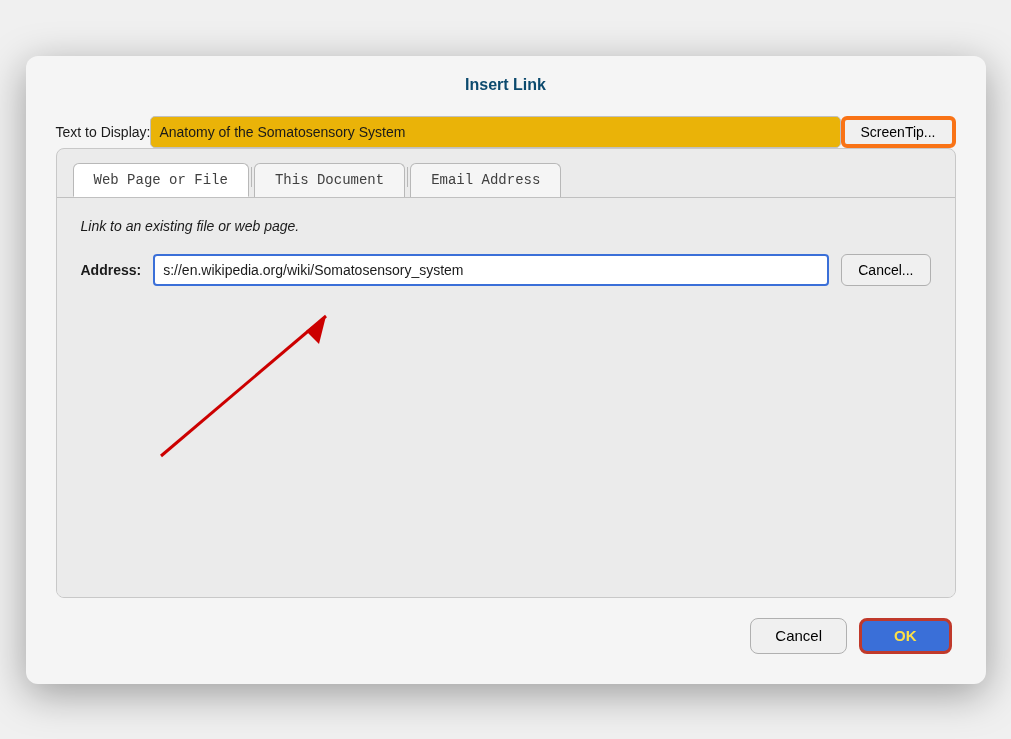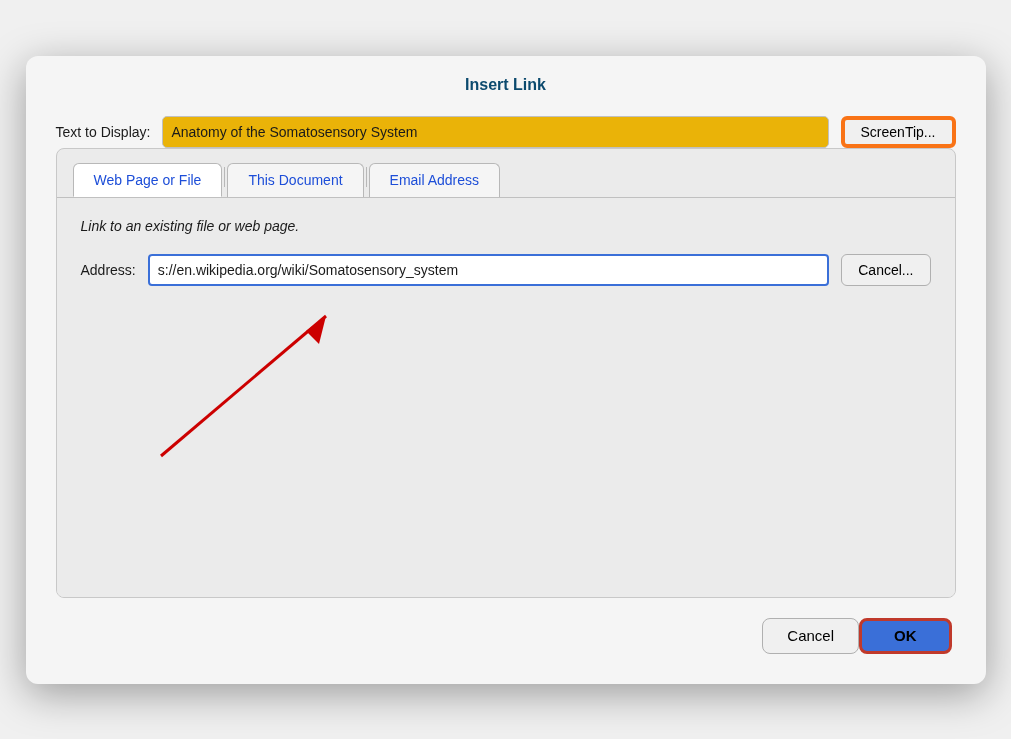--- a/index.html
+++ b/index.html
@@ -30,21 +30,20 @@
       text-align: center;
       font-size: 16px;
       font-weight: 600;
       color: #0c4a6e;
       margin-bottom: 22px;
     }
 
     .text-to-display-row {
       display: flex;
       align-items: center;
-      gap: 12px;
     }
 
     .label-text {
       font-size: 14px;
       color: #1a1a1a;
       white-space: nowrap;
     }
 
     .text-display-input {
       flex: 1;
@@ -90,21 +89,22 @@
       border: 1px solid #b8b8b8;
       border-bottom: none;
       border-radius: 6px 6px 0 0;
       background: #f5f5f5;
       font-size: 14px;
       cursor: pointer;
       display: flex;
       align-items: center;
       justify-content: center;
       white-space: nowrap;
-      color: #1d4ed8;
+      color: #404040;
+      font-family: Liberation Mono, monospace;
     }
 
     .tab.active {
       background: white;
       border-color: #b8b8b8;
       border-bottom: 1px solid white;
       font-weight: 500;
       z-index: 1;
     }
 
@@ -134,20 +134,21 @@
     .address-row {
       display: flex;
       align-items: center;
       gap: 12px;
     }
 
     .address-label {
       font-size: 14px;
       color: #1a1a1a;
       white-space: nowrap;
+      font-weight: bold;
     }
 
     .address-input {
       flex: 1;
       height: 32px;
       border: 2px solid #3a6fd8;
       border-radius: 4px;
       padding: 0 8px;
       font-size: 14px;
       background: white;
@@ -169,20 +170,21 @@
     
     .arrow-container {
       position: relative;
       height: 180px;
       margin-top: 10px;
     }
 
     .bottom-row {
       display: flex;
       justify-content: flex-end;
+      gap: 12px;
       margin-top: 20px;
       padding-right: 4px;
     }
 
     .cancel-btn {
       height: 36px;
       padding: 0 24px;
       background: #f0f0f0;
       border: 1px solid #b0b0b0;
       border-radius: 8px;
@@ -191,21 +193,21 @@
     }
 
     .ok-btn {
       height: 36px;
       padding: 0 32px;
       background: #3a6fd8;
       border: 3px solid #c0392b;
       border-radius: 8px;
       font-size: 15px;
       font-weight: 600;
-      color: #000000;
+      color: #fde047;
       cursor: pointer;
     }
   </style>
 </head>
 <body>
 
 <div class="dialog">
 
   <div class="dialog-title">Insert Link</div>
 

